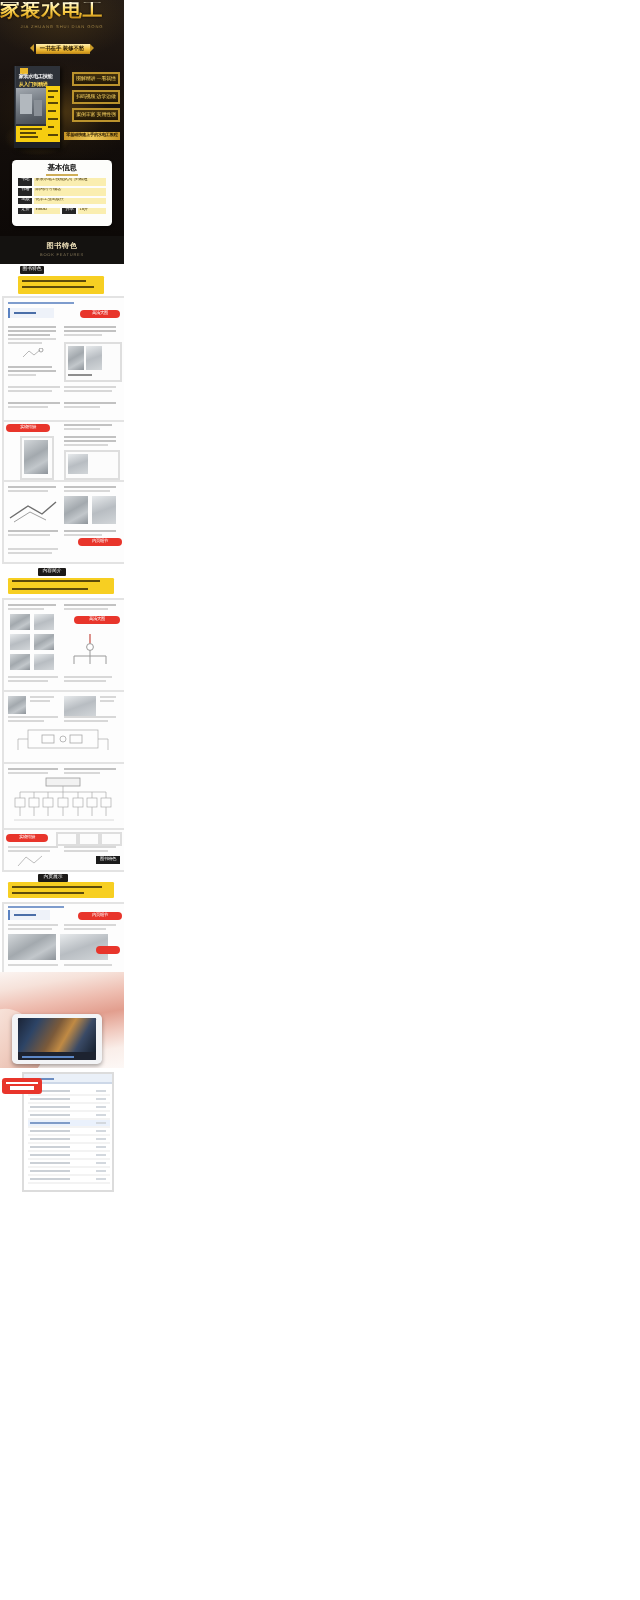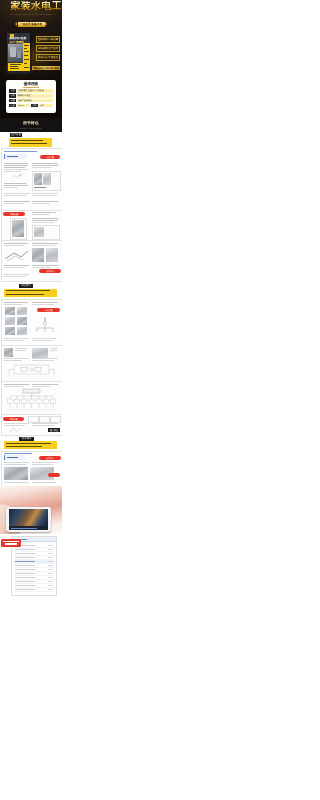--- a/index.html
+++ b/index.html
@@ -6,21 +6,21 @@
 html,body{margin:0;padding:0;background:#ffffff;}
 body{width:62px;height:800px;overflow:hidden;font-family:"Liberation Sans",sans-serif;}
 .page{position:relative;width:62px;height:800px;background:#ffffff;}
 
 .hero{position:absolute;left:0;top:0;width:62px;height:118px;background:#1a1411;overflow:hidden;}
 .hero-bg{position:absolute;left:0;top:0;width:62px;height:118px;
   background:
    radial-gradient(ellipse 40px 26px at 31px 56px, rgba(120,86,24,.55) 0%, rgba(60,42,12,.18) 58%, rgba(0,0,0,0) 100%),
    radial-gradient(ellipse 50px 30px at 31px 8px, rgba(95,70,24,.42) 0%, rgba(0,0,0,0) 72%),
    linear-gradient(180deg,#241c16 0%,#19120e 34%,#120d0a 62%,#0d0907 100%);}
-.hero-title{position:absolute;left:0;top:0.8px;width:62px;text-align:right;font-size:10px;line-height:10.6px;
+.hero-title{position:absolute;left:0;top:0.8px;width:62px;text-align:left;font-size:10px;line-height:10.6px;
   font-weight:700;letter-spacing:.3px;
   background:linear-gradient(180deg,#fffbe2 0%,#ffe27a 30%,#f0bd33 58%,#b97f14 86%,#8d5d0c 100%);
   -webkit-background-clip:text;background-clip:text;color:transparent;
   filter:drop-shadow(0 .4px .6px rgba(0,0,0,.9));}
 .hero-sub{position:absolute;left:0;top:12.6px;width:62px;text-align:center;font-size:2.1px;line-height:2.6px;
   letter-spacing:.45px;color:#9e8244;}
 .hero-rule{position:absolute;top:13.8px;height:.5px;width:8px;background:linear-gradient(90deg,rgba(170,135,60,0) 0%,#9d7f39 100%);}
 .hero-rule.l{left:3px;}
 .hero-rule.r{right:3px;background:linear-gradient(270deg,rgba(170,135,60,0) 0%,#9d7f39 100%);}
 .hero-badge{position:absolute;left:17.5px;top:21.8px;width:27px;height:5.2px;

